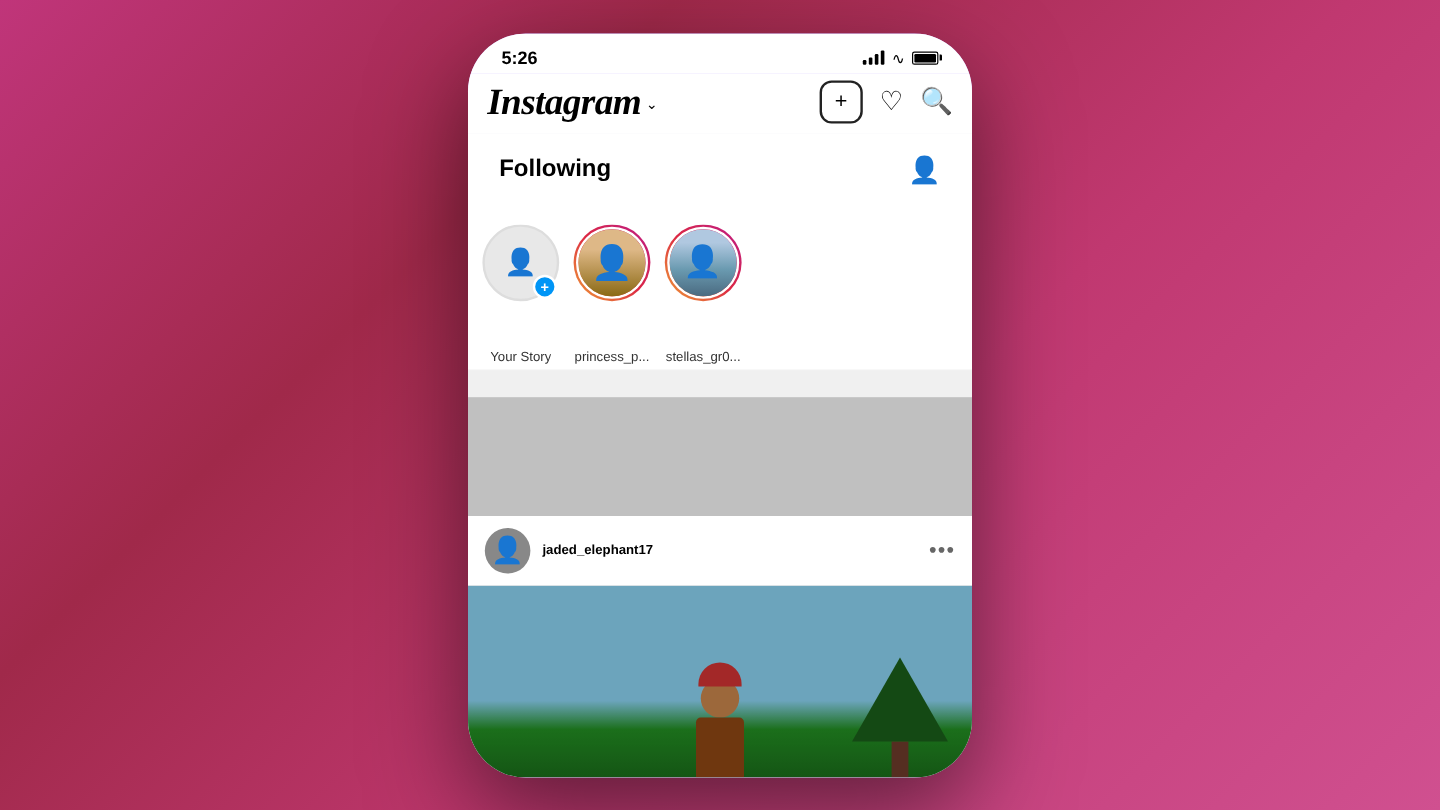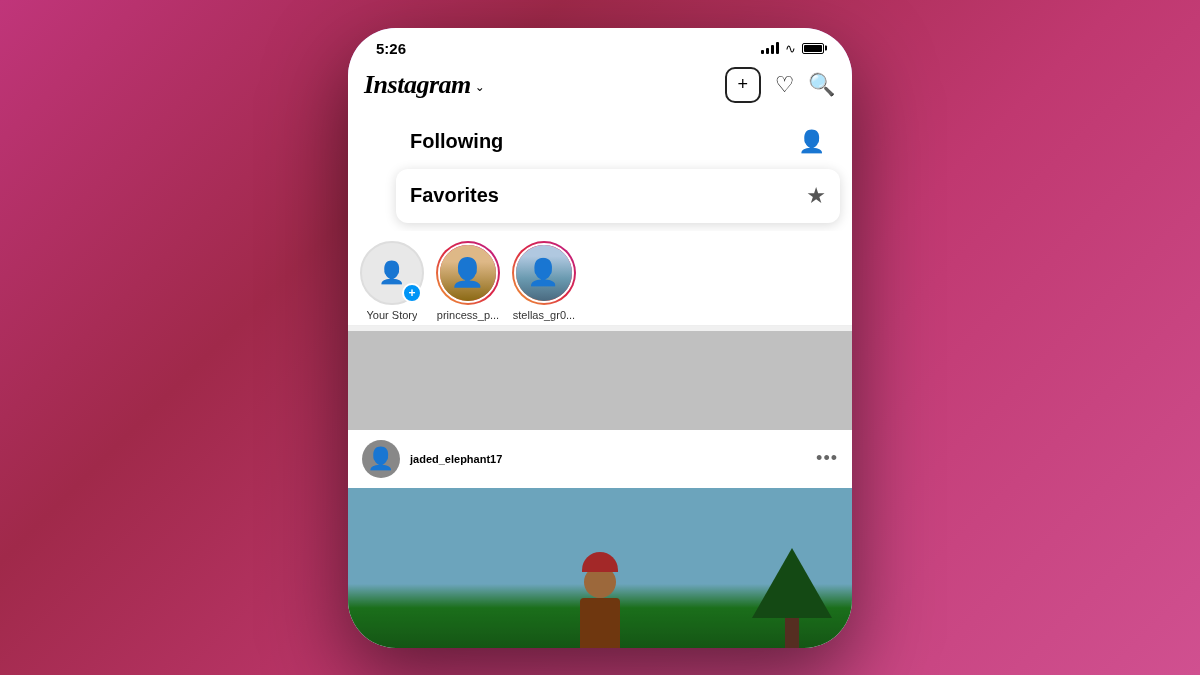--- a/index.html
+++ b/index.html
@@ -9,21 +9,21 @@
       height: 675px;
       overflow: hidden;
       background: linear-gradient(135deg, #c0357a 0%, #a0294a 30%, #c03870 60%, #d05090 100%);
       display: flex;
       align-items: center;
       justify-content: center;
       font-family: -apple-system, BlinkMacSystemFont, 'Segoe UI', sans-serif;
     }
 
     .phone-wrapper {
-      width: 504px;
+      width: 420px;
       height: 620px;
       background: #c4b5fd;
       border-radius: 48px;
       overflow: hidden;
       box-shadow: 0 30px 80px rgba(0,0,0,0.5);
       position: relative;
       display: flex;
       flex-direction: column;
     }
 
@@ -109,21 +109,21 @@
 
     .ig-logo-area {
       display: flex;
       align-items: center;
       gap: 4px;
       cursor: pointer;
     }
 
     .ig-logo {
       font-family: 'Georgia', 'Times New Roman', serif;
-      font-size: 26px;
+      font-size: 31px;
       font-weight: 700;
       font-style: italic;
       color: #000;
       letter-spacing: -0.5px;
     }
 
     .ig-chevron {
       font-size: 12px;
       color: #000;
       margin-top: 4px;
@@ -169,21 +169,20 @@
       left: 0;
       right: 0;
       background: #fff;
       z-index: 10;
     }
 
     .dropdown-menu {
       background: #fff;
       border-radius: 0 0 0 0;
       padding: 4px 12px 8px 12px;
-      margin-left: 36px;
     }
 
     .dropdown-item {
       display: flex;
       align-items: center;
       justify-content: space-between;
       padding: 14px 14px;
       border-radius: 12px;
       cursor: pointer;
     }
@@ -281,20 +280,21 @@
     }
 
     .story-name {
       font-size: 11px;
       color: #333;
       text-align: right;
       max-width: 68px;
       overflow: hidden;
       text-overflow: ellipsis;
       white-space: nowrap;
+      margin-top: 37px;
     }
 
     .post-header {
       display: flex;
       align-items: center;
       justify-content: space-between;
       padding: 10px 14px;
       background: #fff;
     }
 
@@ -448,24 +448,20 @@
   <div class="feed-area">
 
     <div class="dropdown-container">
       <div class="dropdown-menu">
 
         <div class="dropdown-item following">
           <span class="dropdown-item-label">Following</span>
           <span class="dropdown-item-icon">👤</span>
         </div>
 
-        <div class="dropdown-item favorites">
-          <span class="dropdown-item-label">Favorites</span>
-          <span class="dropdown-item-icon">★</span>
-        </div>
       </div>
 
       <div class="stories-section">
         <div class="stories-row">
 
           <div class="story-item">
             <div class="story-your">
               <span style="font-size:22px; color:#aaa;">👤</span>
               <div class="story-add-btn">+</div>
             </div>

